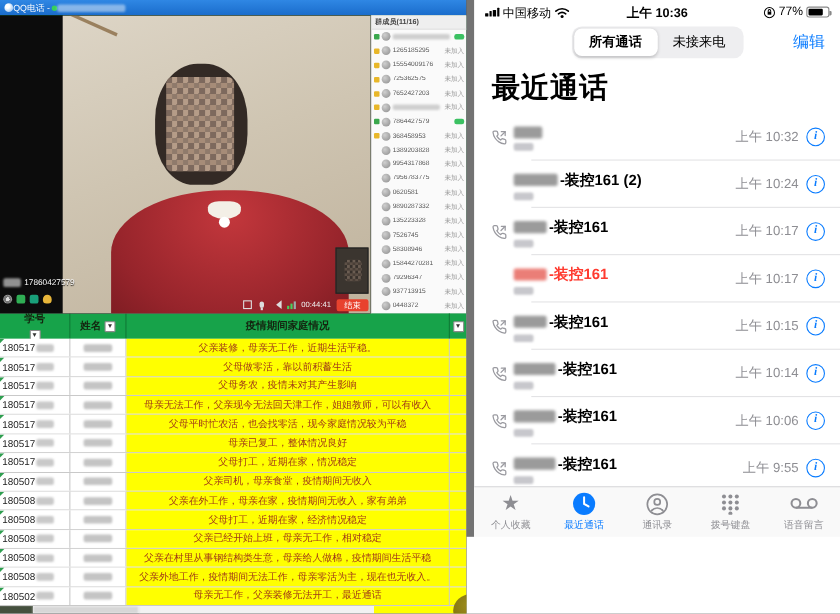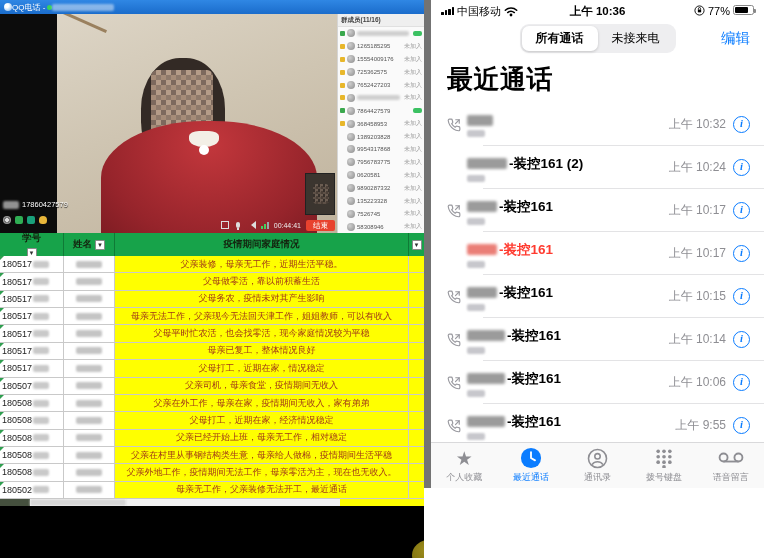--- a/index.html
+++ b/index.html
@@ -7,21 +7,21 @@
   body { font-family:"Liberation Sans","DejaVu Sans",sans-serif; }
   .screen { width:764px; height:558px; display:flex; overflow:hidden; background:#fff; position:relative; margin:0 auto; }
 
   
   .left-pane { width:424px; height:558px; position:relative; overflow:hidden; background:#000; flex:none; }
   .titlebar { height:14px; background:linear-gradient(#2f87e4,#1a6ccb); display:flex; align-items:center; gap:0; padding:0 4px; color:#fff; font-size:8px; }
   .qq-dot { width:8px; height:8px; border-radius:50%; background:radial-gradient(circle at 35% 35%, #fff 25%, #bcd9f7 60%, #6aa7e8); flex:none; }
   .green-dot { width:5px; height:5px; border-radius:50%; background:#37d05c; flex:none; margin-left:2px; }
   .tb-blur { width:62px; height:7px; background:rgba(255,255,255,.45); border-radius:2px; filter:blur(1px); }
 
-  .video-region { height:219px; display:flex; background:#15803d; }
+  .video-region { height:271px; display:flex; background:#15803d; }
   .main-video { width:337px; position:relative; background:#0c0c0c; overflow:hidden; }
   .video-frame { position:absolute; left:57px; top:0; right:0; bottom:0;
     background:linear-gradient(160deg,#ddd5c6 0%,#cfc5b2 45%,#bfb29c 100%); overflow:hidden; }
   .wall-line { position:absolute; left:-8px; top:4px; width:60px; height:3px; background:#8a6b45; transform:rotate(24deg); opacity:.8; }
   .hair { position:absolute; left:84px; top:44px; width:84px; height:110px; background:#332a25; border-radius:46% 46% 42% 42%; }
   .face-mosaic { position:absolute; left:94px; top:56px; width:62px; height:86px; border-radius:6px;
     background:conic-gradient(#b59c88 25%,#8f7a6b 0 50%,#a68c78 0 75%,#7d695d 0) 0 0/10px 10px; }
   .torso { position:absolute; left:44px; bottom:-6px; width:216px; height:118px;
     background:radial-gradient(ellipse at 50% 20%,#c3373c,#96242b 70%,#7c1c22); border-radius:48% 48% 0 0; }
   .collar { position:absolute; left:132px; bottom:86px; width:30px; height:16px; background:#f3efe6; border-radius:40% 40% 60% 60%; }
@@ -85,21 +85,21 @@
 
   
   .right-pane { width:340px; height:488px; background:#fff; display:flex; flex-direction:column; border-left:7px solid #737373; flex:none; }
   .statusbar { height:22px; display:flex; align-items:center; padding:0 10px; font-size:11px; color:#000; }
   .sb-left { display:flex; align-items:center; gap:3px; width:118px; }
   .cell-bars { display:flex; align-items:flex-end; gap:1px; }
   .cell-bars i { display:block; width:2.5px; background:#000; border-radius:.5px; }
   .cell-bars i:nth-child(1){height:3.5px} .cell-bars i:nth-child(2){height:5px}
   .cell-bars i:nth-child(3){height:6.5px} .cell-bars i:nth-child(4){height:8px}
   .sb-time { flex:1; text-align:center; font-weight:bold; font-size:11.5px; }
-  .sb-right { display:flex; align-items:flex-start; gap:3px; width:118px; justify-content:flex-end; font-size:11px; }
+  .sb-right { display:flex; align-items:center; gap:3px; width:118px; justify-content:flex-end; font-size:11px; }
   .battery { width:21px; height:10px; border:1px solid #888; border-radius:2.5px; position:relative; padding:1px; }
   .battery i { display:block; height:100%; width:74%; background:#000; border-radius:1px; }
   .battery:after { content:""; position:absolute; right:-3px; top:3px; width:2px; height:4px; background:#888; border-radius:0 1px 1px 0; }
 
   .seg-row { height:32px; position:relative; display:flex; align-items:center; justify-content:center; }
   .seg-ctl { display:flex; background:#eeeef0; border-radius:9px; padding:2px; }
   .seg { font-size:12px; color:#000; padding:4px 14px; border-radius:7px; }
   .seg.active { background:#fff; box-shadow:0 1px 3px rgba(0,0,0,.18); font-weight:bold; }
   .edit-btn { position:absolute; right:14px; top:7px; color:#0a7cff; font-size:14.5px; background:none; border:none; }
 

